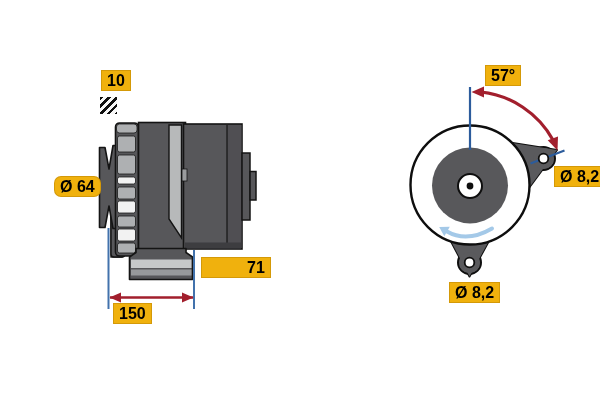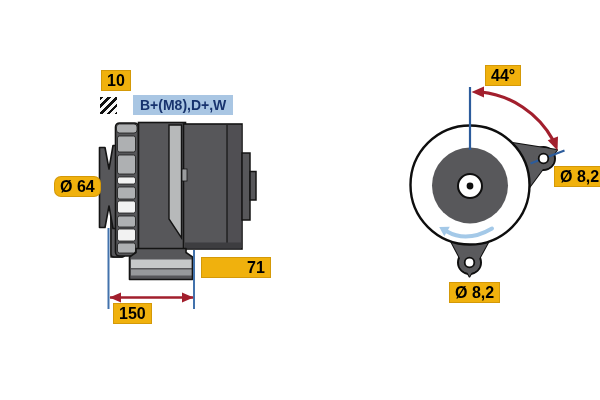--- a/index.html
+++ b/index.html
@@ -115,27 +115,26 @@
         <polygon points="471.5,92 484,86.5 484,97.5" fill="#a21f2d"></polygon>
         <polygon points="557.5,150.5 558,136.4 547.7,140.3" fill="#a21f2d"></polygon>
       </g>
     </g>
   </svg>
 
   <div class="badge" style="left:101px;top:70px;">10</div>
 
   <div class="hatch" style="left:100px;top:97px;"></div>
 
-  <div class="blue-label" style="left:133px;top:95px;">B+(M8),D+,W</div>
 
   <div class="badge" style="left:54px;top:176px;border-radius:7px;">Ø 64</div>
 
   <div class="badge" style="left:201px;top:257px;padding-left:45px;">71</div>
 
   <div class="badge" style="left:113px;top:303px;">150</div>
 
-  <div class="badge" style="left:485px;top:65px;">44°</div>
+  <div class="badge" style="left:485px;top:65px;">57°</div>
 
   <div class="badge" style="left:554px;top:166px;">Ø 8,2</div>
 
   <div class="badge" style="left:449px;top:282px;">Ø 8,2</div>
 
 </div>
 
 </body></html>

